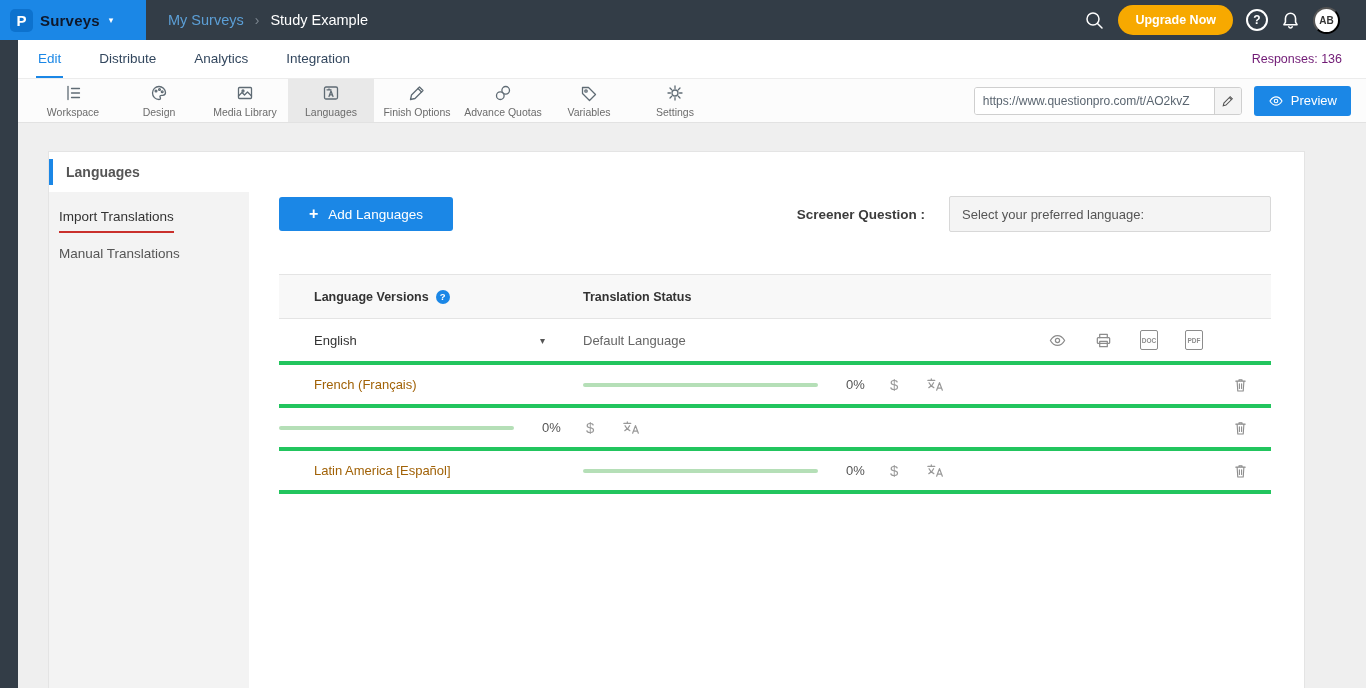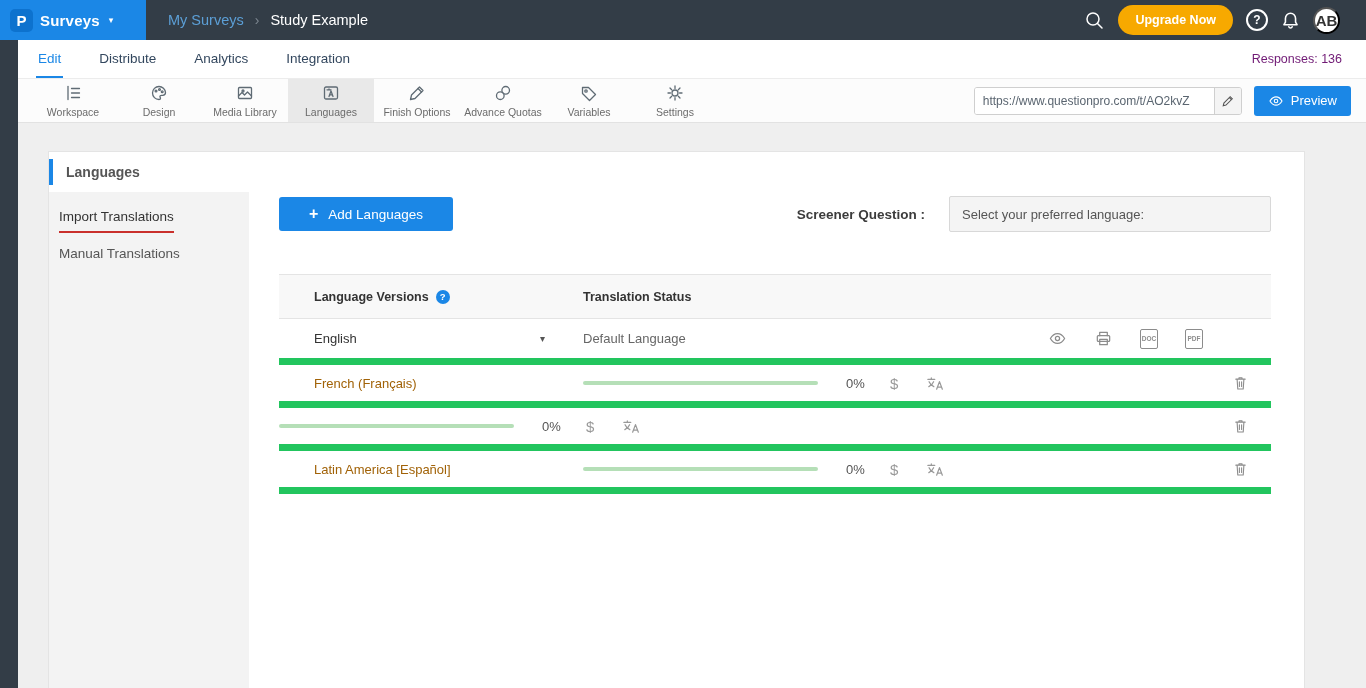--- a/index.html
+++ b/index.html
@@ -4,31 +4,31 @@
 <style>
   *{margin:0;padding:0;box-sizing:border-box;}
   html,body{width:1366px;height:688px;}
   body{font-family:"Liberation Sans",sans-serif;background:#EFEFEF;overflow:hidden;font-size:13px;color:#333;}
   button{font-family:inherit;}
 
   
   .topbar{height:40px;background:#333D47;display:flex;align-items:center;}
   .logo-block{width:146px;height:40px;background:#1B87E6;display:flex;align-items:center;padding:0 10px;gap:7px;cursor:pointer;flex:none;}
   .logo-badge{width:23px;height:23px;border-radius:5px;background:#0D72CE;color:#fff;font-weight:bold;font-size:15px;display:flex;align-items:center;justify-content:center;}
-  .product-name{color:#ffffff;font-size:15px;font-weight:bold;letter-spacing:.2px;}
+  .product-name{color:#0f172a;font-size:15px;font-weight:bold;letter-spacing:.2px;}
   .logo-caret{color:#fff;font-size:9px;margin-left:2px;}
   .breadcrumb{display:flex;align-items:center;gap:11px;margin-left:22px;font-size:14.5px;}
   .bc-parent{color:#5C9FD6;cursor:pointer;}
   .bc-sep{color:#7d8791;font-size:14px;}
   .bc-current{color:#fff;}
   .topbar-right{margin-left:auto;display:flex;align-items:center;gap:13px;padding-right:26px;}
   .icon-btn{background:none;border:none;cursor:pointer;display:flex;align-items:center;justify-content:center;padding:0;}
   .upgrade-btn{background:#F7A900;border:none;color:#fff;font-weight:bold;font-size:12.5px;padding:8px 17px;border-radius:16px;cursor:pointer;}
   .help-circle{width:22px;height:22px;border:2px solid #fff;border-radius:50%;color:#fff;font-size:12px;font-weight:bold;display:flex;align-items:center;justify-content:center;background:none;cursor:pointer;}
-  .avatar{width:27px;height:27px;border-radius:50%;background:#fff;color:#333;font-size:15px;font-weight:bold;display:flex;align-items:center;justify-content:center;cursor:pointer;}
+  .avatar{width:27px;height:27px;border-radius:50%;background:#fff;color:#333;font-size:10px;font-weight:bold;display:flex;align-items:center;justify-content:center;cursor:pointer;}
 
   
   .below{display:flex;height:648px;}
   .left-strip{width:18px;background:#333D47;flex:none;}
   .content-col{flex:1;display:flex;flex-direction:column;min-width:0;}
 
   .tabbar{height:39px;background:#fff;display:flex;align-items:center;padding:0 24px 0 18px;border-bottom:1px solid #ECECEC;flex:none;}
   .tab{font-size:13.5px;color:#33475E;margin-right:34px;cursor:pointer;height:100%;display:flex;align-items:center;border-bottom:2px solid transparent;padding:0 2px;}
   .tab.active{color:#1B87E6;border-bottom-color:#1B87E6;}
   .responses{margin-left:auto;color:#701a75;font-size:12.5px;}
@@ -61,21 +61,21 @@
   .add-btn{height:34px;background:#1B87E6;color:#fff;border:none;border-radius:3px;font-size:13.5px;display:flex;align-items:center;gap:10px;padding:0 30px;cursor:pointer;}
   .add-btn .plus{font-size:16px;font-weight:bold;line-height:1;}
   .screener{margin-left:auto;display:flex;align-items:center;gap:24px;}
   .screener-label{font-size:13.5px;color:#3c3c3c;font-weight:bold;}
   .screener-select{width:322px;height:36px;background:#F4F4F4;border:1px solid #D8D8D8;border-radius:2px;display:flex;align-items:center;padding:0 12px;font-size:13px;color:#555;cursor:pointer;}
 
   .lang-table{margin-top:42px;}
   .t-head{display:flex;align-items:center;height:45px;background:#F8F8F8;border-top:1px solid #E4E4E4;border-bottom:1px solid #E4E4E4;font-weight:bold;font-size:12.5px;color:#333;}
   .col-lang{width:304px;padding-left:35px;padding-right:38px;flex:none;display:flex;align-items:center;gap:7px;}
   .help-dot{width:14px;height:14px;border-radius:50%;background:#1B87E6;color:#fff;font-size:9.5px;font-weight:bold;display:flex;align-items:center;justify-content:center;cursor:pointer;flex:none;border:none;}
-  .t-row{display:flex;align-items:center;border-bottom:7px solid #22c55e;}
+  .t-row{display:flex;align-items:center;border-bottom:4px solid #22c55e;}
   .row-default{height:46px;font-size:13px;}
   .row-default .col-lang{justify-content:space-between;color:#333;}
   .caret-sm{color:#555;font-size:10px;cursor:pointer;}
   .status-cell{flex:1;display:flex;align-items:center;min-width:0;color:#666;}
   .doc-icons{margin-left:auto;display:flex;align-items:center;gap:27px;margin-right:68px;}
   .doc-icons svg{stroke:#8c8c8c;fill:none;stroke-width:1.3;stroke-linecap:round;stroke-linejoin:round;}
   .file-icon{width:18px;height:20px;border:1.5px solid #8c8c8c;border-radius:2px;display:flex;align-items:center;justify-content:center;font-size:6.5px;font-weight:bold;color:#8c8c8c;cursor:pointer;background:#fff;letter-spacing:0;}
   .trow{height:43px;font-size:13px;}
   .trow .col-lang{color:#a16207;}
   .progress-track{width:235px;height:4px;border-radius:2px;background:#B5DFB7;position:relative;overflow:hidden;flex:none;}

